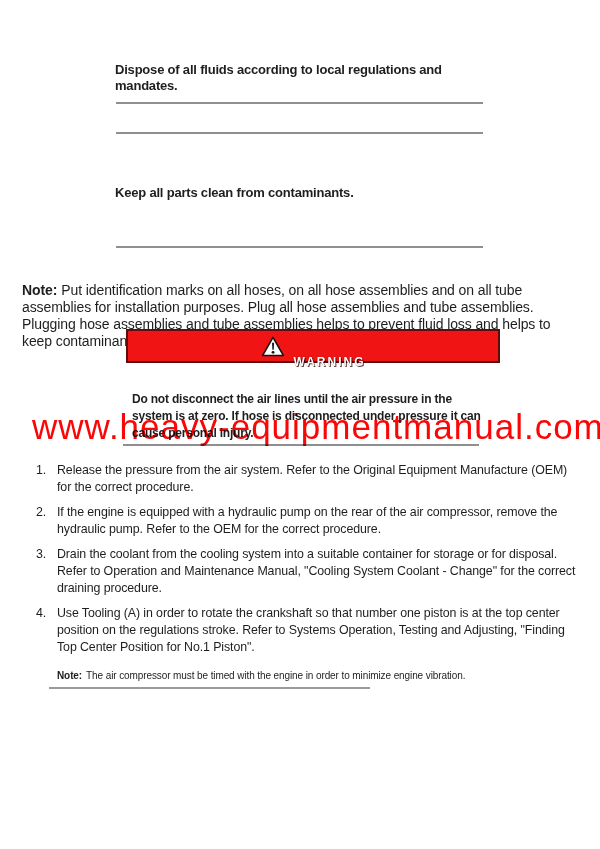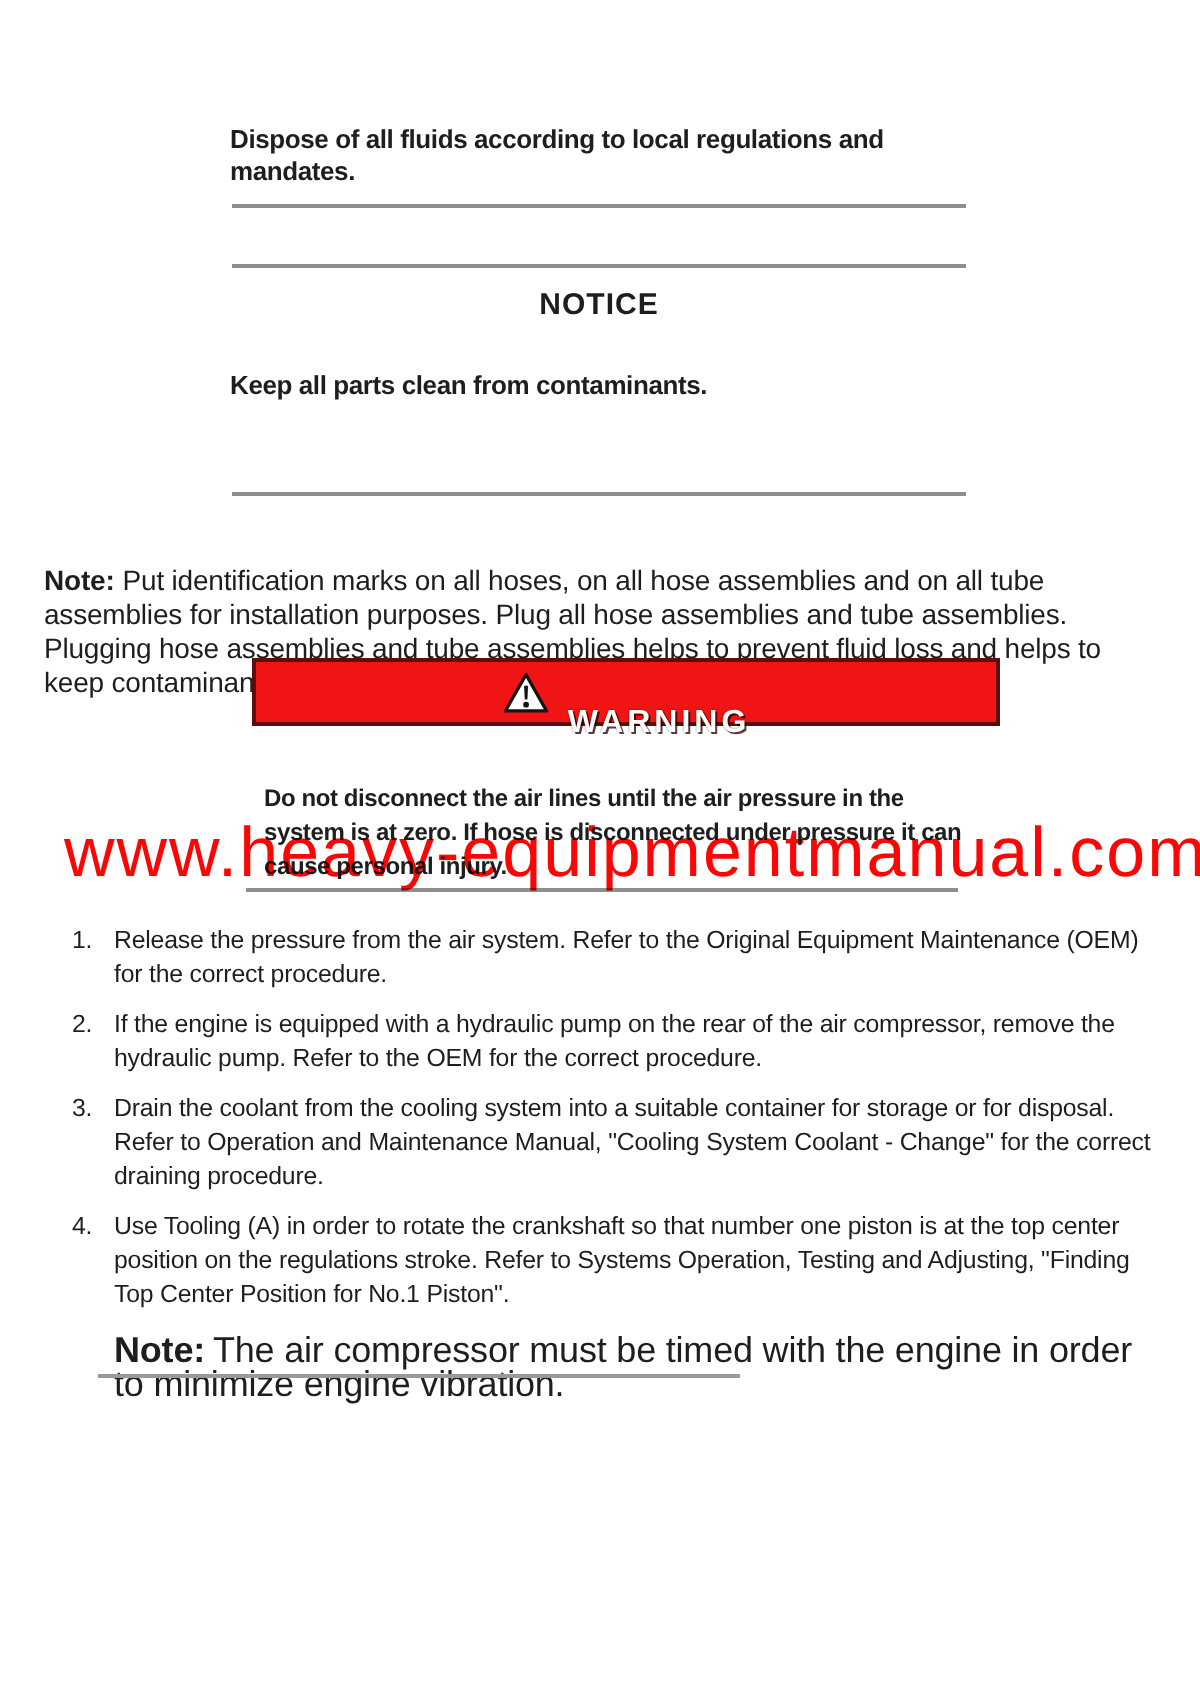--- a/index.html
+++ b/index.html
@@ -44,21 +44,21 @@
   .note-label{font-weight:bold;margin-right:4px;}
 
   
   .warning-banner{
     position:absolute;left:126px;top:329px;width:374px;height:34px;
     box-sizing:border-box;
     border:2px solid #5a0e0e;
     display:flex;align-items:center;justify-content:center;gap:9px;
   }
   .warning-banner-label{
-    color:#ffffff;font-size:16px;font-weight:bold;letter-spacing:2px;
+    color:#ffffff;font-size:12px;font-weight:bold;letter-spacing:2px;
     text-shadow:1px 1px 0 rgba(40,0,0,0.75), 0 0 1px rgba(40,0,0,0.6);
     margin-top:32px;
   }
   .warning-triangle{width:24px;height:21px;display:block;}
 
   .warning-body{
     position:absolute;left:132px;top:379px;
     font-size:12px;font-weight:bold;line-height:17px;
     letter-spacing:-0.2px;white-space:pre-line;
   }
@@ -68,21 +68,21 @@
   .proc-item{display:flex;margin-bottom:8px;}
   .proc-num{
     width:21px;flex:0 0 21px;
     font-size:12.4px;line-height:17px;letter-spacing:-0.1px;
   }
   .proc-text{
     flex:1;font-size:12.4px;line-height:17px;letter-spacing:-0.1px;
   }
   .timing-note{
     margin:11px 0 0 21px;
-    font-size:18px;line-height:17px;letter-spacing:-0.1px;
+    font-size:10px;line-height:17px;letter-spacing:-0.1px;
   }
 
   
   .watermark{
     position:absolute;left:32px;top:407px;
     font-size:35px;letter-spacing:1px;
     mix-blend-mode:darken;
     white-space:nowrap;
     z-index:5;
   }
@@ -91,21 +91,20 @@
 <body style="background: rgb(255, 255, 255); color: rgb(30, 30, 30);">
 
 <div class="page">
 
   <p class="stmt stmt-dispose">Dispose of all fluids according to local regulations and
 mandates.</p>
 
   <div class="rule rule-1"></div>
   <div class="rule rule-2"></div>
 
-  <div class="notice-title">NOTICE</div>
 
   <p class="stmt stmt-keep">Keep all parts clean from contaminants.</p>
 
 
   <div class="rule rule-3"></div>
 
   <p class="note-par">
     <span class="note-label">Note:</span><span>Put identification marks on all hoses, on all hose assemblies and on all tube assemblies for installation purposes. Plug all hose assemblies and tube assemblies. Plugging hose assemblies and tube assemblies helps to prevent fluid loss and helps to keep contaminants from entering the system.</span>
   </p>
 
@@ -120,21 +119,21 @@
 
   <p class="warning-body">Do not disconnect the air lines until the air pressure in the
 system is at zero. If hose is disconnected under pressure it can
 cause personal injury.</p>
 
   <div class="rule rule-4"></div>
 
   <div class="procedure">
     <div class="proc-item">
       <span class="proc-num">1.</span>
-      <span class="proc-text">Release the pressure from the air system. Refer to the Original Equipment Maintenance (OEM) for the correct procedure.</span>
+      <span class="proc-text">Release the pressure from the air system. Refer to the Original Equipment Manufacture (OEM) for the correct procedure.</span>
     </div>
     <div class="proc-item">
       <span class="proc-num">2.</span>
       <span class="proc-text">If the engine is equipped with a hydraulic pump on the rear of the air compressor, remove the hydraulic pump. Refer to the OEM for the correct procedure.</span>
     </div>
     <div class="proc-item">
       <span class="proc-num">3.</span>
       <span class="proc-text">Drain the coolant from the cooling system into a suitable container for storage or for disposal. Refer to Operation and Maintenance Manual, "Cooling System Coolant - Change" for the correct draining procedure.</span>
     </div>
     <div class="proc-item">

